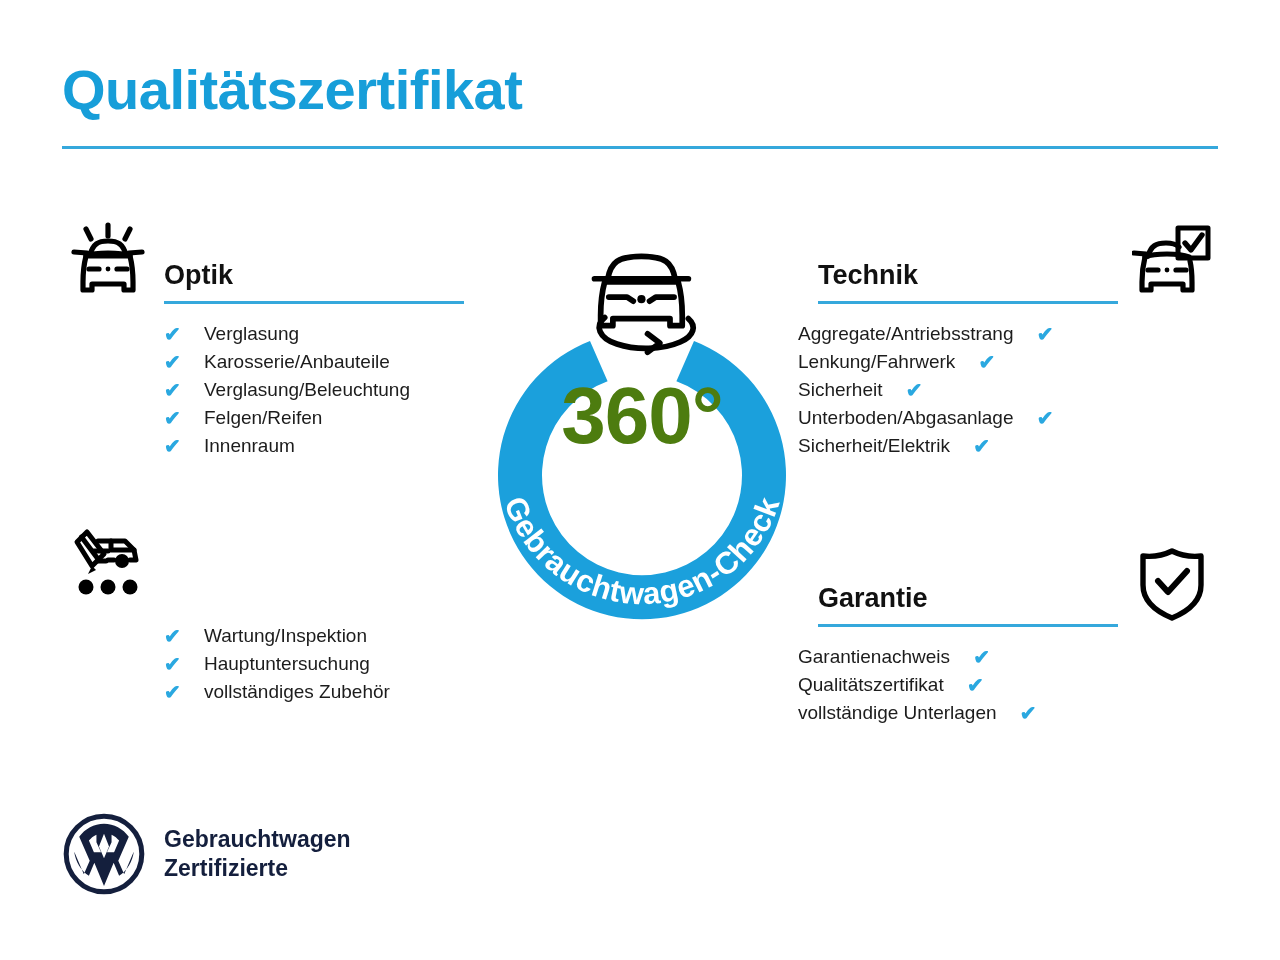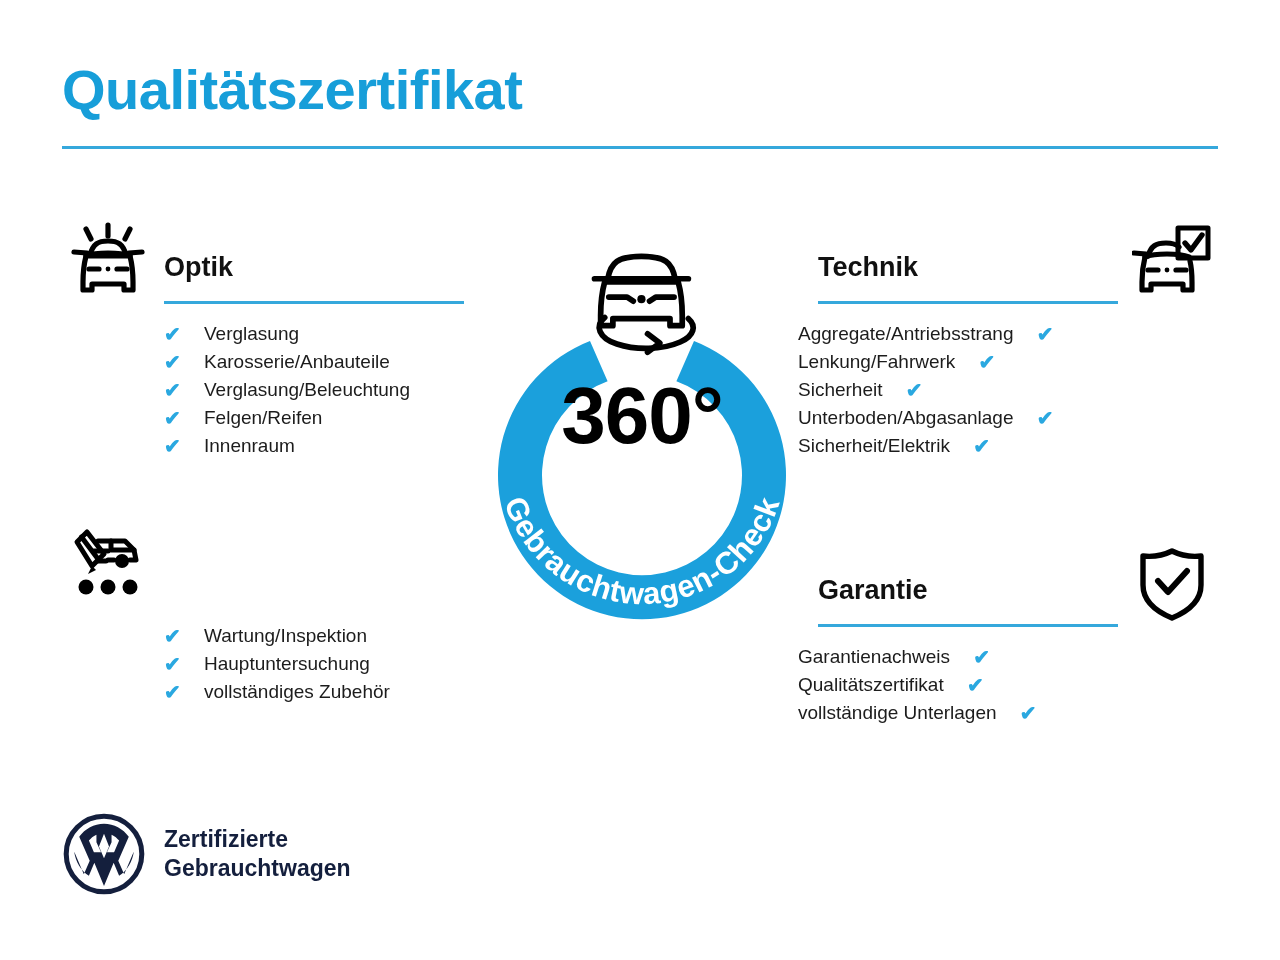--- a/index.html
+++ b/index.html
@@ -71,21 +71,21 @@
     width: 300px;
   }
   .left  .sec-title-wrap { left: 102px;  text-align: left; }
   .right .sec-title-wrap { right: 100px; text-align: left; }
 
   .sec-title {
     font-size: 27px;
     font-weight: 700;
     color: #111111;
     line-height: 1.1;
-    padding-bottom: 18px;
+    padding-bottom: 10px;
   }
   .sec-underline {
     height: 3px;
     background: #35a8dc;
     width: 300px;
   }
 
   
   .check-list {
     margin-top: 16px;
@@ -135,21 +135,21 @@
     width: 360px;
     height: 412px;
     display: flex;
     align-items: center;
     justify-content: center;
     pointer-events: none;
   }
   .badge-center .deg {
     font-size: 80px;
     font-weight: 700;
-    color: #000000;
+    color: #4d7c0f;
     letter-spacing: -1px;
     transform: translateY(-18px);
   }
 
   
   .footer {
     position: absolute;
     left: 62px;
     top: 812px;
     display: flex;
@@ -405,18 +405,18 @@
                Z
                M50 55
                L44 41
                L50 26
                L56 41
                Z
                M41 36 L46.5 48 L38 48 L32 34 C34.5 31 37 29 41 27 Z
                M59 36 L53.5 48 L62 48 L68 34 C65.5 31 63 29 59 27 Z" fill="#141f3d" fill-rule="evenodd"></path>
     </svg>
     <div class="footer-text">
+      <div>Gebrauchtwagen</div>
       <div>Zertifizierte</div>
-      <div>Gebrauchtwagen</div>
     </div>
   </div>
 
 </div>
 
 </body></html>

